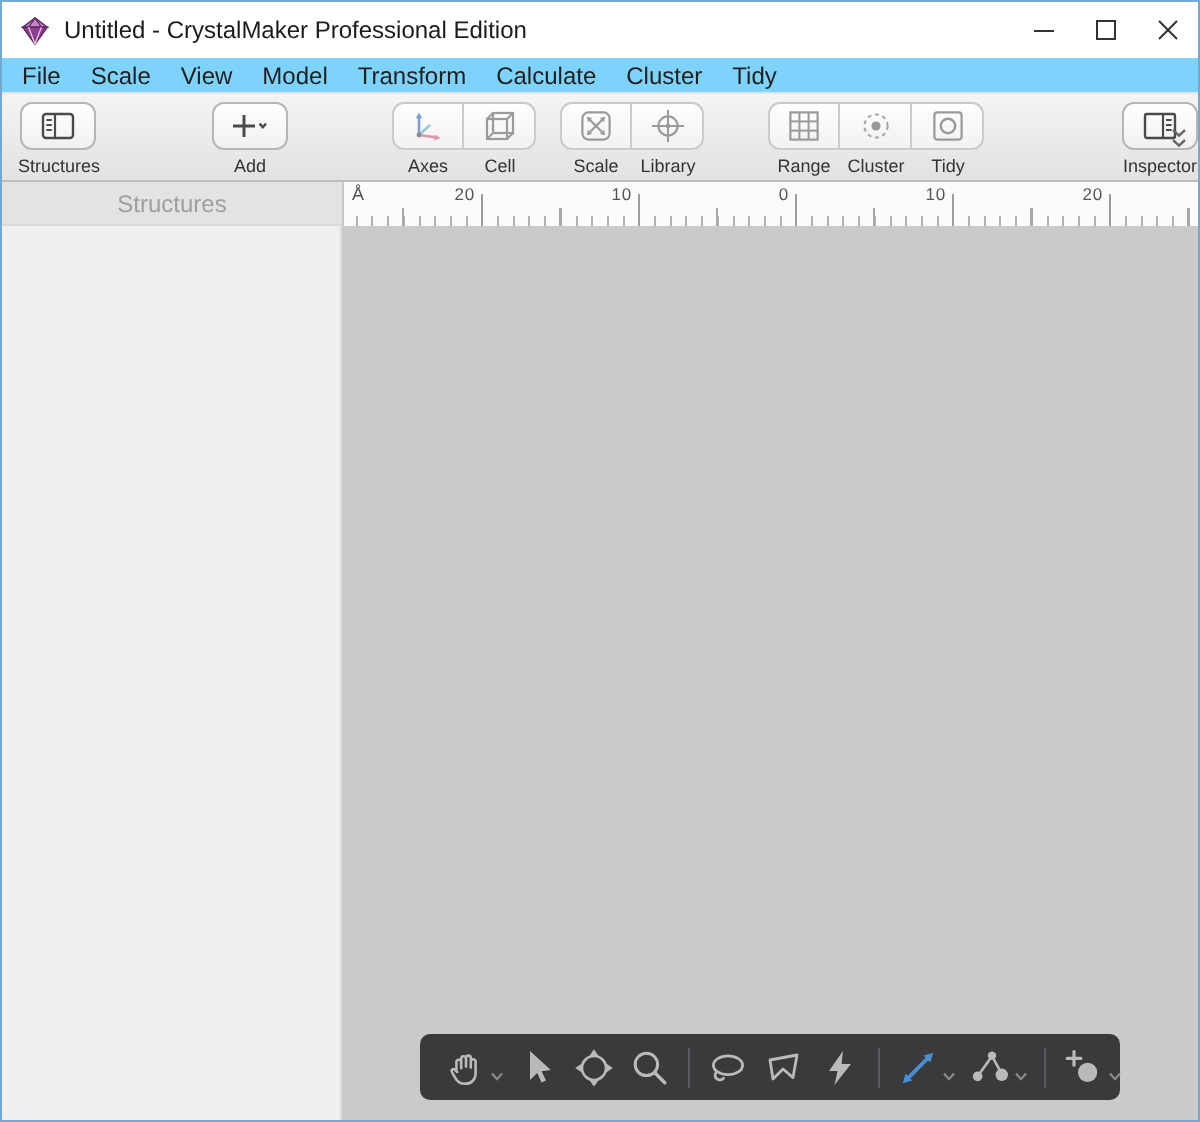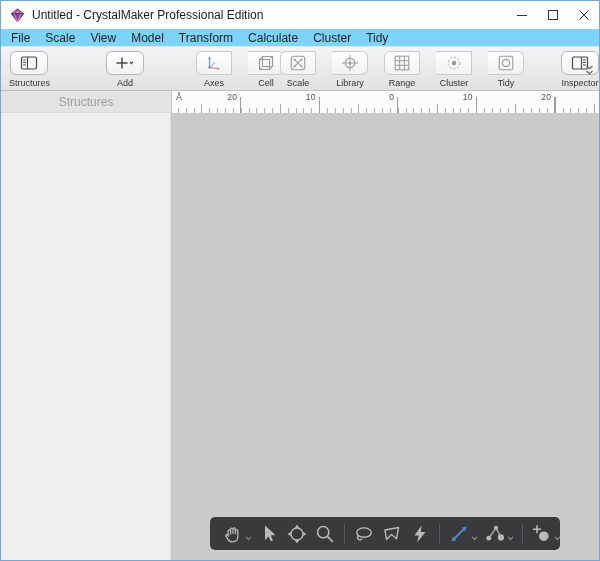--- a/index.html
+++ b/index.html
@@ -15,21 +15,21 @@
 
   
   .menubar{height:17px;flex:0 0 17px;background:#7dd3fc;border-bottom:1px solid #e4e4e4;display:flex;align-items:center;padding-left:8px;font-size:12px;color:#1f1f1f;}
   .menu-item{margin-right:11px;padding:0 2px;white-space:nowrap;}
 
   
   .toolbar{height:43px;flex:0 0 43px;position:relative;background:linear-gradient(#f4f4f4,#e2e2e2);border-bottom:1px solid #bfbfbf;}
   .tb{position:absolute;top:4px;text-align:center;}
   .tb-box{height:24px;box-sizing:border-box;border:1px solid #b6b6b6;border-radius:6px;background:linear-gradient(#ffffff,#f1f1f1);display:flex;align-items:center;justify-content:center;}
   .tb-label{font-size:9px;color:#333;margin-top:3px;white-space:nowrap;}
-  .seg{display:flex;gap:16px;}
+  .seg{display:flex;}
   .seg .col{width:36px;}
   .seg .col .tb-box{border-radius:0;border-left:none;border-color:#cbcbcb;}
   .seg .col:first-child .tb-box{border-radius:6px 0 0 6px;border-left:1px solid #cbcbcb;}
   .seg .col:last-child .tb-box{border-radius:0 6px 6px 0;}
   .overflow{position:absolute;right:5px;top:15px;}
 
   
   .rulerrow{height:22px;flex:0 0 22px;display:flex;}
   .sb-head{width:170px;flex:0 0 170px;background:#e4e3e3;display:flex;align-items:center;justify-content:center;font-size:12px;color:#9f9f9f;border-bottom:1px solid #dadada;}
   .ruler{flex:1;position:relative;background:#fbfbfb;border-left:1px solid #c8c8c8;overflow:hidden;}

